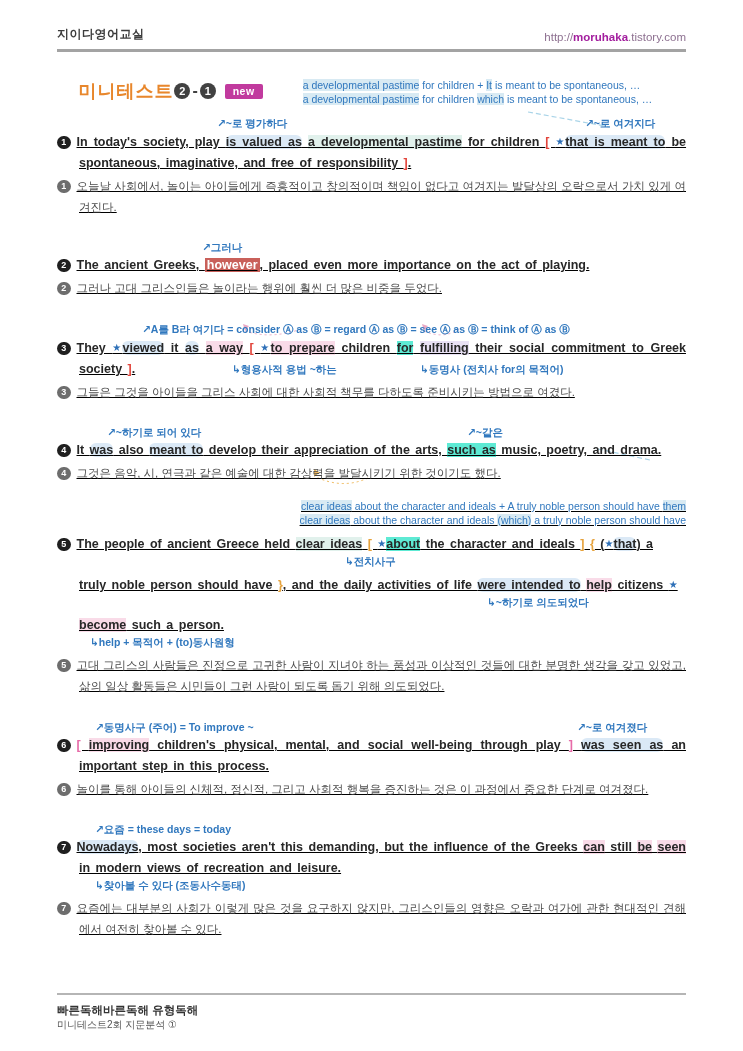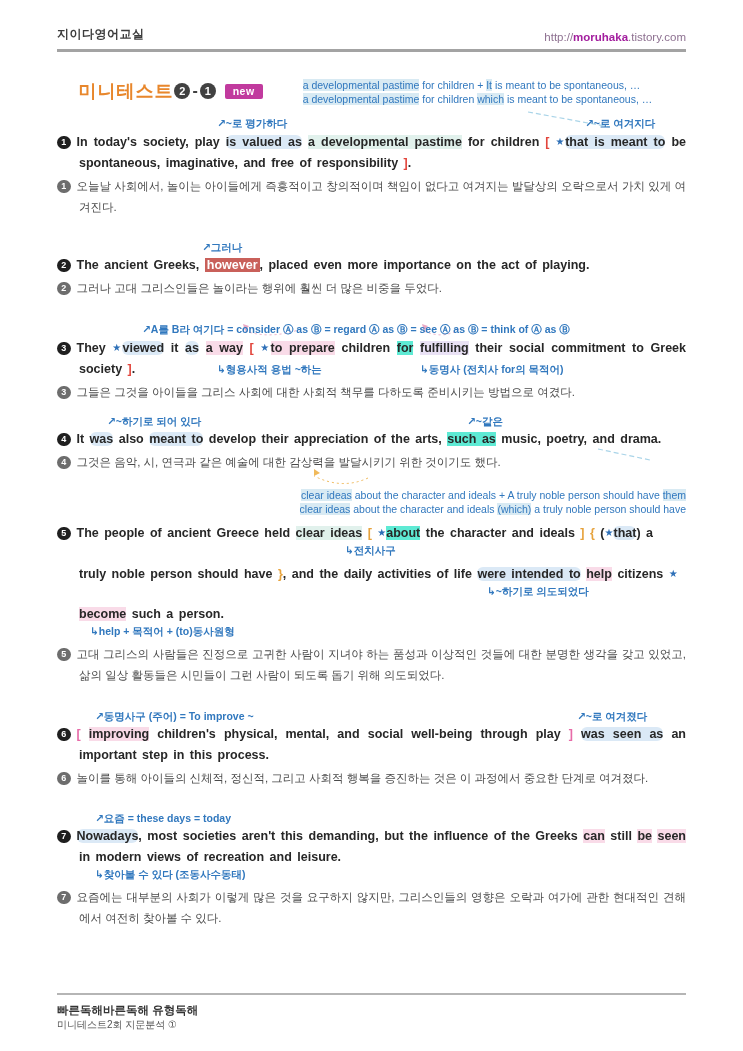--- a/index.html
+++ b/index.html
@@ -47,21 +47,21 @@
   .seg-hp{background:#f9dbe8;}
   .seg-hl{background:#e9e1f5;}
   .seg-hy{background:#5eead4;}
   .seg-hn{background:#d8eaf3;}
   .seg-rb{color:#e2453c;font-weight:700;}
   .seg-ob{color:#e6a23c;font-weight:700;}
   .seg-pb{color:#e76ba8;font-weight:700;}
   .seg-st{color:#2d6fb7;font-size:10px;vertical-align:1px;}
   .seg-box{background:#c9605a;color:#fff;padding:0 2px;}
 
-  .block{margin-top:24px;}
+  .block{margin-top:24px;text-decoration:underline;}
   .notes-right{font-size:10.5px;line-height:13.5px;color:#3178be;font-weight:500;text-align:right;
                white-space:nowrap;margin-top:16px;}
 
   
   .footer{position:absolute;left:57px;width:629px;top:993px;}
   .footer-rule{height:2px;background:#b5b5b5;}
   .footer-row{display:flex;justify-content:space-between;margin-top:8px;flex-direction:column;}
   .footer-left{font-size:11.5px;font-weight:700;color:#333;}
   .footer-right{font-size:10px;color:#555;}
 
@@ -121,27 +121,27 @@
       <p class="eng"><span class="num">2</span><span><span>The ancient Greeks, </span><span class="seg-box">however</span><span>, placed even more importance on the act of playing.</span></span></p>
       <p class="kor"><span class="num">2</span><span>그러나 고대 그리스인들은 놀이라는 행위에 훨씬 더 많은 비중을 두었다.</span></p>
     </div>
 
     <div class="block" style="margin-top:24px;">
       <div class="ann-row">
         <span class="ann" style="left:85px">↗A를 B라 여기다 = consider Ⓐ as Ⓑ = regard Ⓐ as Ⓑ = see Ⓐ as Ⓑ = think of Ⓐ as Ⓑ</span>
       </div>
       <p class="eng"><span class="num">3</span><span><span>They </span><span class="seg-st">★</span><span class="seg-hb">viewed</span><span> it </span><span class="seg-hb">as</span><span> </span><span class="seg-hp">a way</span><span> </span><span class="seg-rb">[ </span><span class="seg-st">★</span><span class="seg-hp">to prepare</span><span> children </span><span class="seg-hy">for</span><span> </span><span class="seg-hl">fulfilling</span><span> their social commitment to Greek society </span><span class="seg-rb">]</span><span>.</span></span></p>
       <div class="ann-row" style="margin-top:-17px;height:17px;">
-        <span class="ann" style="left:160px">↳형용사적 용법 ~하는</span>
+        <span class="ann" style="left:175px">↳형용사적 용법 ~하는</span>
         <span class="ann" style="left:363px">↳동명사 (전치사 for의 목적어)</span>
       </div>
       <p class="kor"><span class="num">3</span><span>그들은 그것을 아이들을 그리스 사회에 대한 사회적 책무를 다하도록 준비시키는 방법으로 여겼다.</span></p>
     </div>
 
-    <div class="block" style="margin-top:12px;">
+    <div class="block" style="margin-top:23px;">
       <div class="ann-row">
         <span class="ann" style="left:50px">↗~하기로 되어 있다</span>
         <span class="ann" style="left:410px">↗~같은</span>
       </div>
       <p class="eng"><span class="num">4</span><span><span>It </span><span class="seg-hb">was</span><span> also </span><span class="seg-hb">meant to</span><span> develop their appreciation of the arts, </span><span class="seg-hy">such as</span><span> music, poetry, and drama.</span></span></p>
       <p class="kor"><span class="num">4</span><span>그것은 음악, 시, 연극과 같은 예술에 대한 감상력을 발달시키기 위한 것이기도 했다.</span></p>
     </div>
 
     <div class="block" style="margin-top:0;">
       <div class="notes-right">

